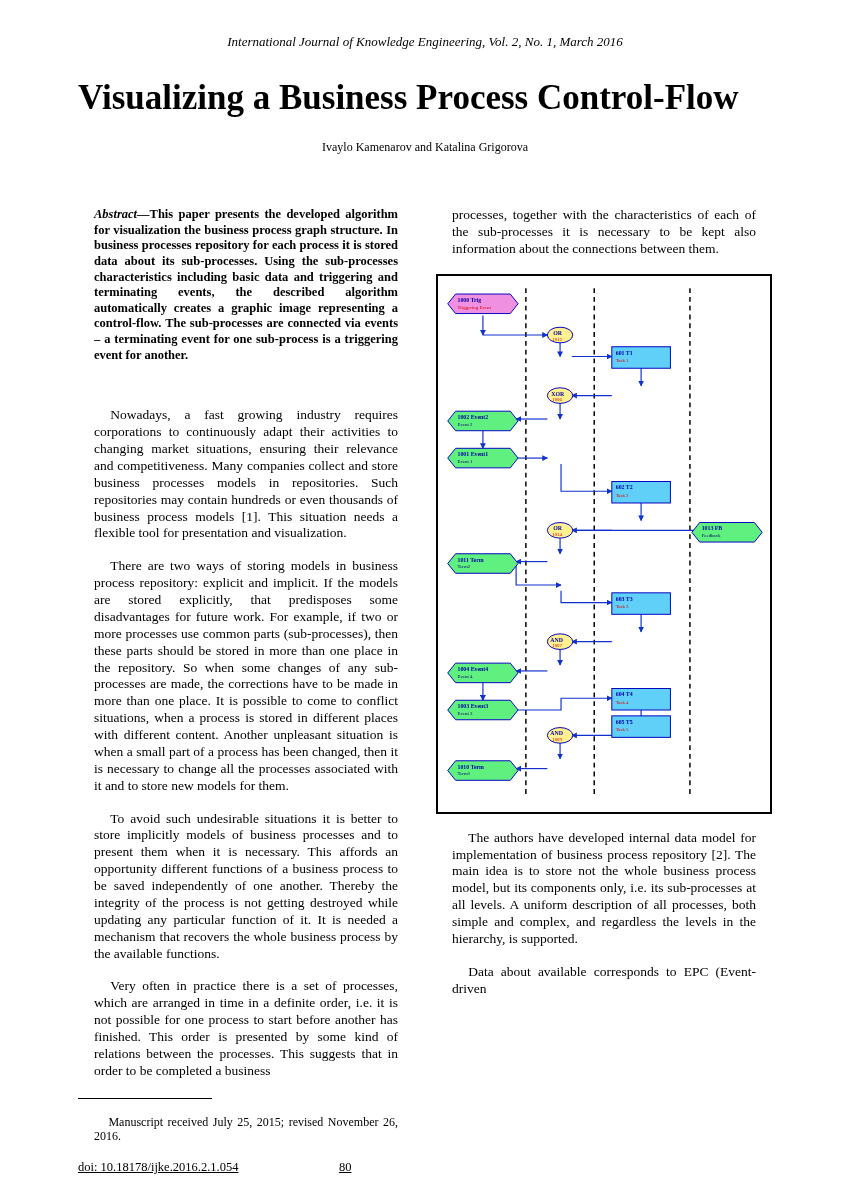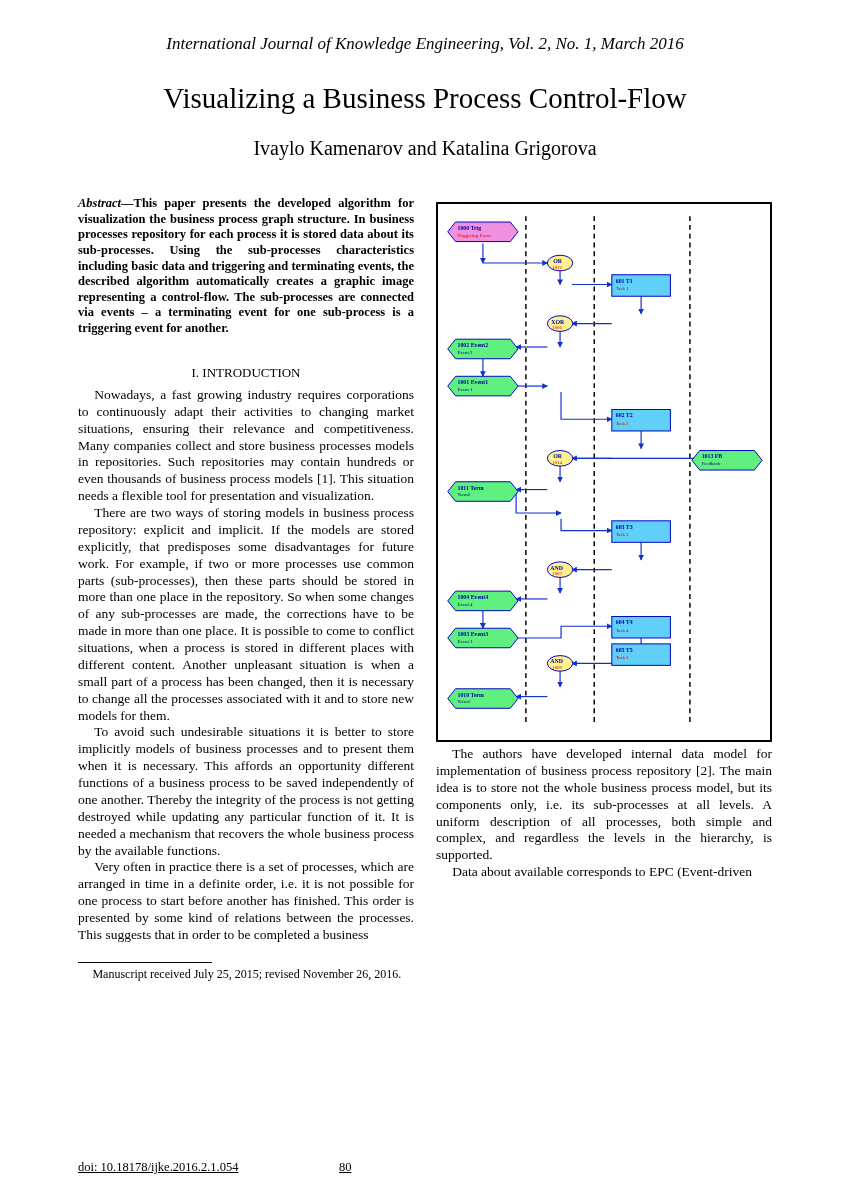--- a/index.html
+++ b/index.html
@@ -13,42 +13,41 @@
     position: relative;
     font-size: 13.5px;
   }
   .page {
     padding: 34px 78px 40px 78px;
     box-sizing: border-box;
   }
   .running-head {
     text-align: center;
     font-style: italic;
-    font-size: 17px;
+    font-size: 13px;
     margin-bottom: 28px;
   }
   .title {
-    text-align: center;
-    font-size: 29px;
-    font-weight: normal;
+    font-size: 35px;
+    font-weight: bold;
     margin: 0 0 22px 0;
   }
   .authors {
     text-align: center;
-    font-size: 20px;
+    font-size: 12px;
     margin-bottom: 36px;
   }
   .columns {
     column-count: 2;
     column-gap: 22px;
     text-align: justify;
     line-height: 1.25;
   }
   .columns p {
-    margin: 0;
+    margin: 16px;
     text-indent: 1.2em;
   }
   .abstract, .index-terms {
     font-weight: bold;
     font-size: 12.5px;
   }
   .abstract .label, .index-terms .label {
     font-style: italic;
   }
   .section-heading {
@@ -109,32 +108,32 @@
   <h1 class="title">Visualizing a Business Process Control-Flow</h1>
   <div class="authors">Ivaylo Kamenarov and Katalina Grigorova</div>
 
   <div class="columns">
 
     <p class="abstract no-indent">
       <span class="label">Abstract—</span><span>This paper presents the developed algorithm for visualization the business process graph structure. In business processes repository for each process it is stored data about its sub-processes. Using the sub-processes characteristics including basic data and triggering and terminating events, the described algorithm automatically creates a graphic image representing a control-flow. The sub-processes are connected via events – a terminating event for one sub-process is a triggering event for another.</span>
     </p>
     <div class="spacer"></div>
 
-    <div class="section-heading">I.    INTRODUCTION</div>
 
     <p>Nowadays, a fast growing industry requires corporations to continuously adapt their activities to changing market situations, ensuring their relevance and competitiveness. Many companies collect and store business processes models in repositories. Such repositories may contain hundreds or even thousands of business process models [1]. This situation needs a flexible tool for presentation and visualization.</p>
     <p>There are two ways of storing models in business process repository: explicit and implicit. If the models are stored explicitly, that predisposes some disadvantages for future work. For example, if two or more processes use common parts (sub-processes), then these parts should be stored in more than one place in the repository. So when some changes of any sub-processes are made, the corrections have to be made in more than one place. It is possible to come to conflict situations, when a process is stored in different places with different content. Another unpleasant situation is when a small part of a process has been changed, then it is necessary to change all the processes associated with it and to store new models for them.</p>
     <p>To avoid such undesirable situations it is better to store implicitly models of business processes and to present them when it is necessary. This affords an opportunity different functions of a business process to be saved independently of one another. Thereby the integrity of the process is not getting destroyed while updating any particular function of it. It is needed a mechanism that recovers the whole business process by the available functions.</p>
     <p>Very often in practice there is a set of processes, which are arranged in time in a definite order, i.e. it is not possible for one process to start before another has finished. This order is presented by some kind of relations between the processes. This suggests that in order to be completed a business</p>
 
     <hr class="footnote-rule">
     <p class="footnote">Manuscript received July 25, 2015; revised November 26, 2016.</p>
 
     <div style="break-after: column;"></div>
 
+    <p class="no-indent">processes, together with the characteristics of each of the sub-processes it is necessary to be kept also information about the connections between them.</p>
 
     <div class="figure-box">
       <svg class="fig-svg" viewBox="0 0 340 540">
         <defs>
           <marker id="arr" viewBox="0 0 8 8" refX="7" refY="4" markerWidth="5" markerHeight="5" orient="auto">
             <path d="M0,0 L8,4 L0,8 z" fill="#1030d0"></path>
           </marker>
         </defs>
 
         <line x1="90" y1="8" x2="90" y2="530" stroke="#000" stroke-width="1.5" stroke-dasharray="5 4"></line>

